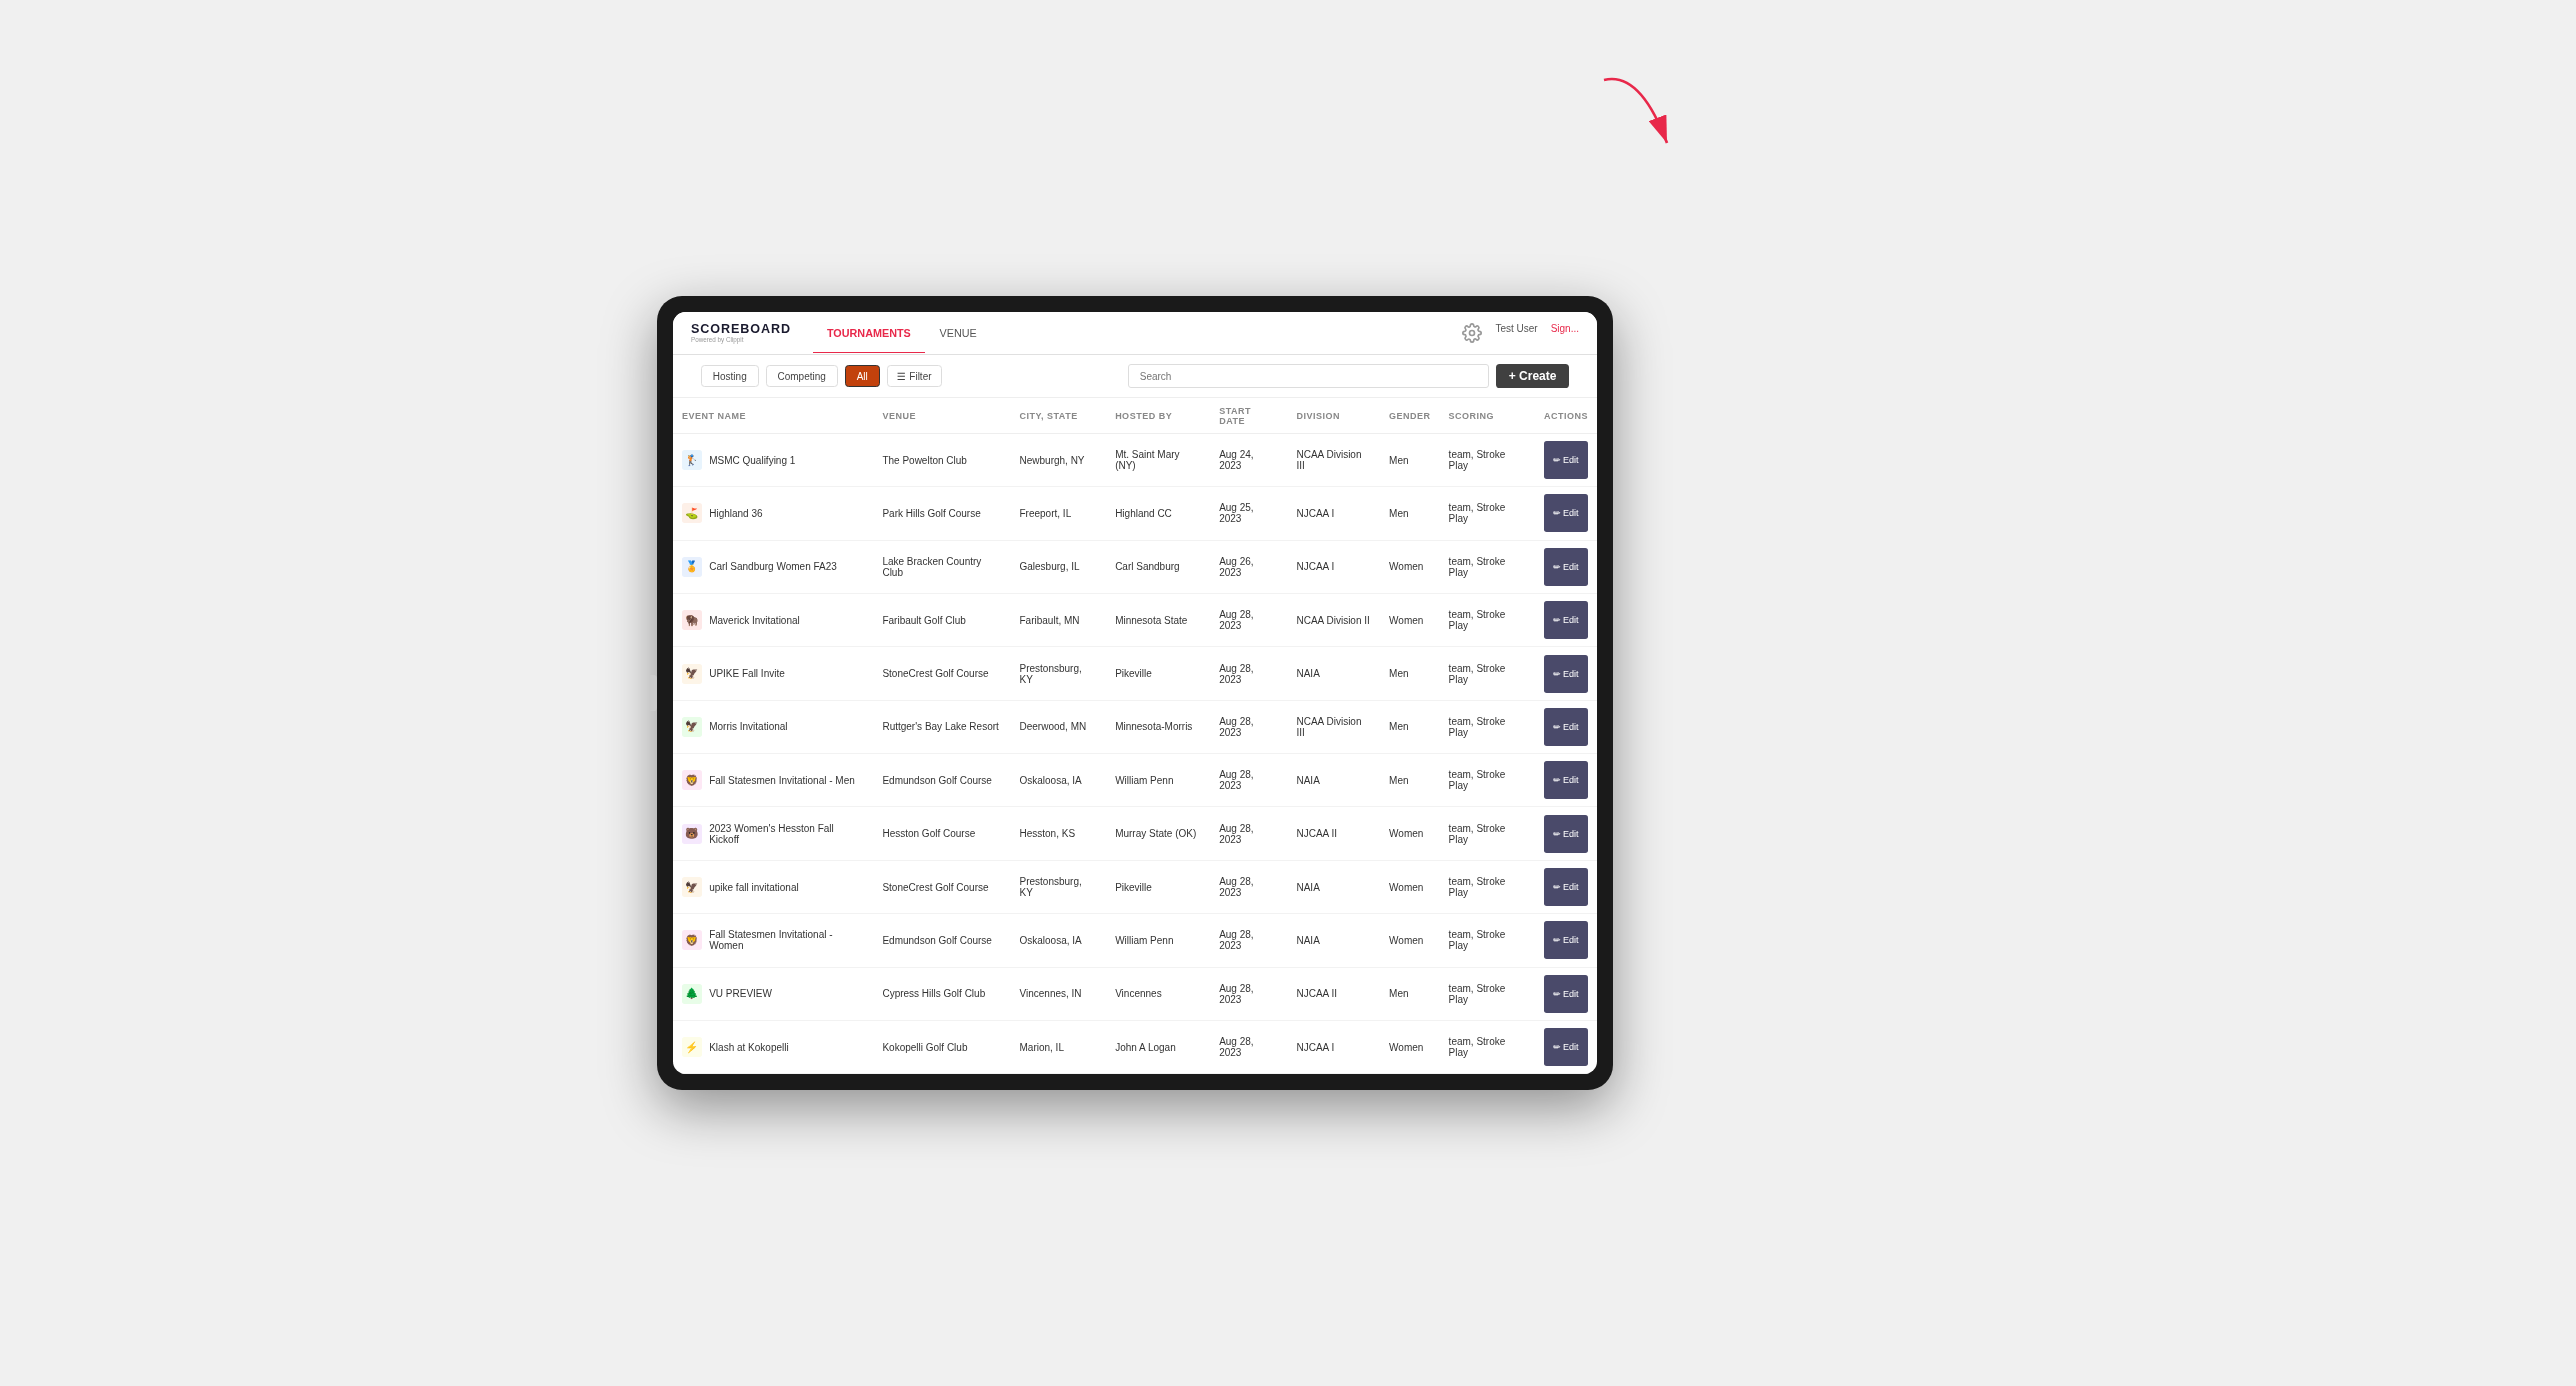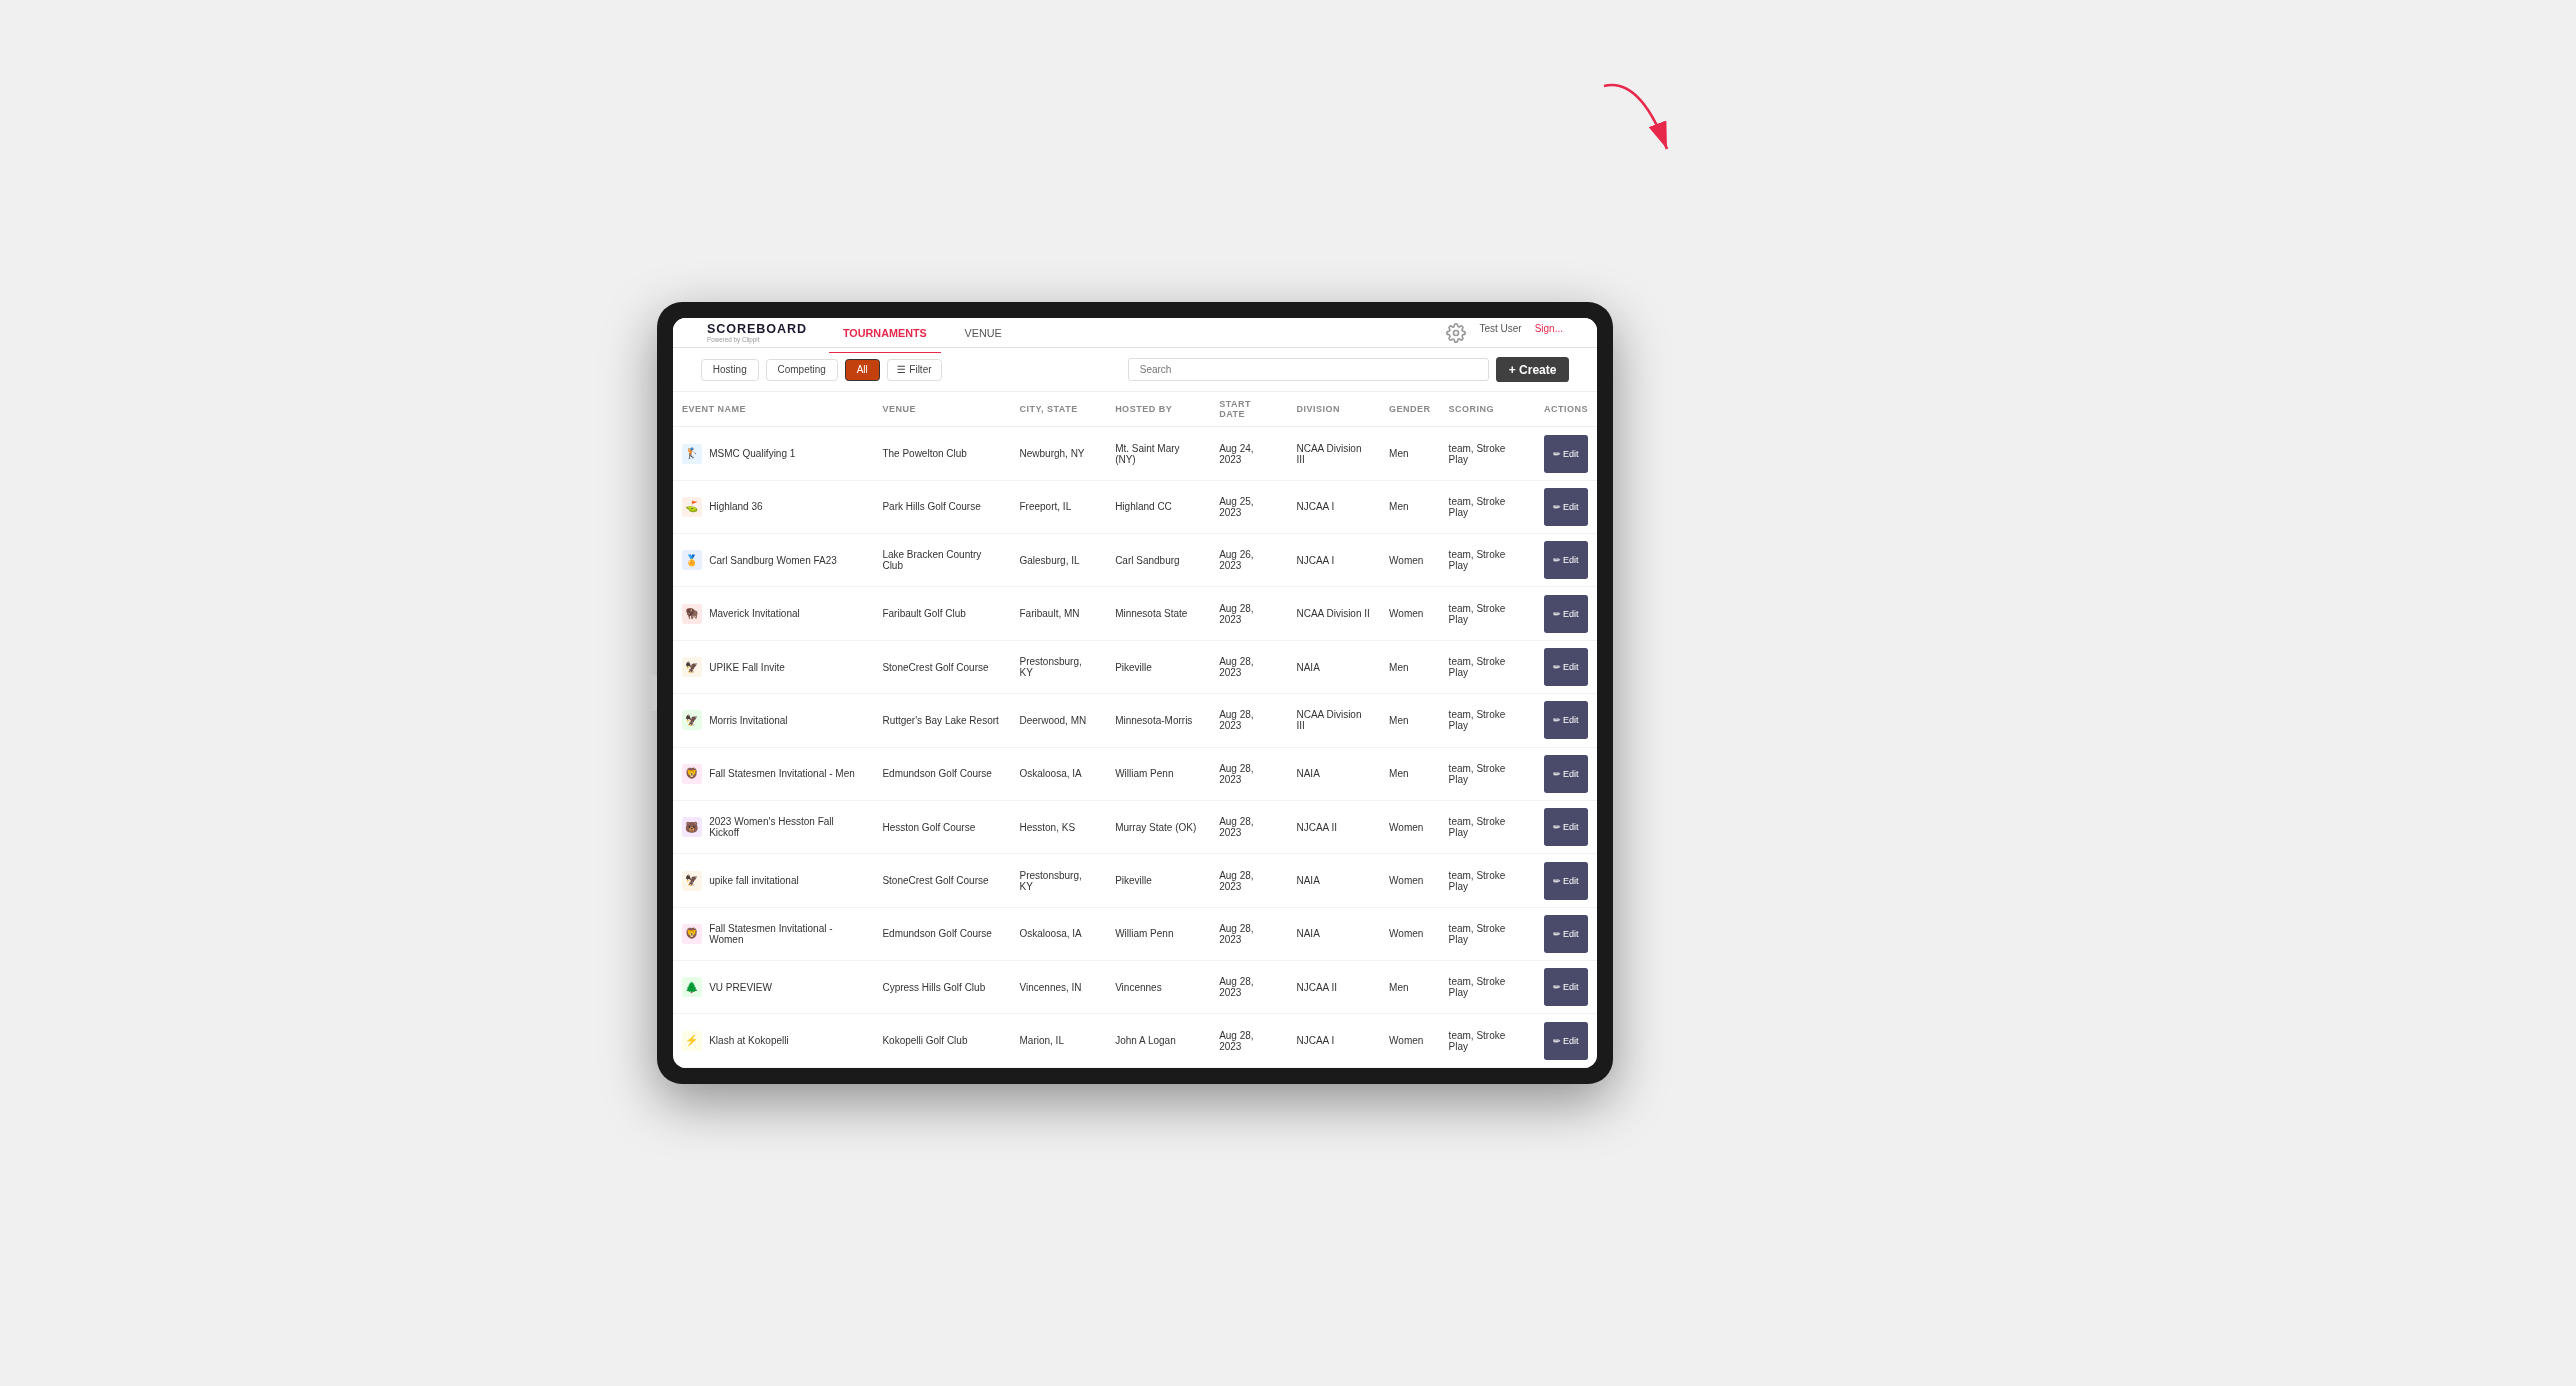--- a/index.html
+++ b/index.html
@@ -35,22 +35,22 @@
       border-radius: 12.6px;
       overflow: hidden;
     }
 
     
     .navbar {
       background: #fff;
       border-bottom: 1.8px solid #e0e0e0;
       display: flex;
       align-items: center;
-      padding: 0 34px;
-      height: 30px;
+      padding: 0 18px;
+      height: 43px;
     }
 
     .logo-area {
       display: flex;
       flex-direction: column;
       margin-right: 21.6px;
     }
 
     .logo-text {
       font-weight: 900;
@@ -59,21 +59,21 @@
       color: #1a1a2e;
     }
 
     .logo-sub {
       font-size: 6.3px;
       color: #999;
     }
 
     .nav-links {
       display: flex;
-      gap: 9px;
+      gap: 0;
       flex: 1;
       text-align: center;
     }
 
     .nav-link {
       padding: 12.6px 14.4px;
       font-size: 10.8px;
       font-weight: 500;
       color: #555;
       cursor: pointer;

